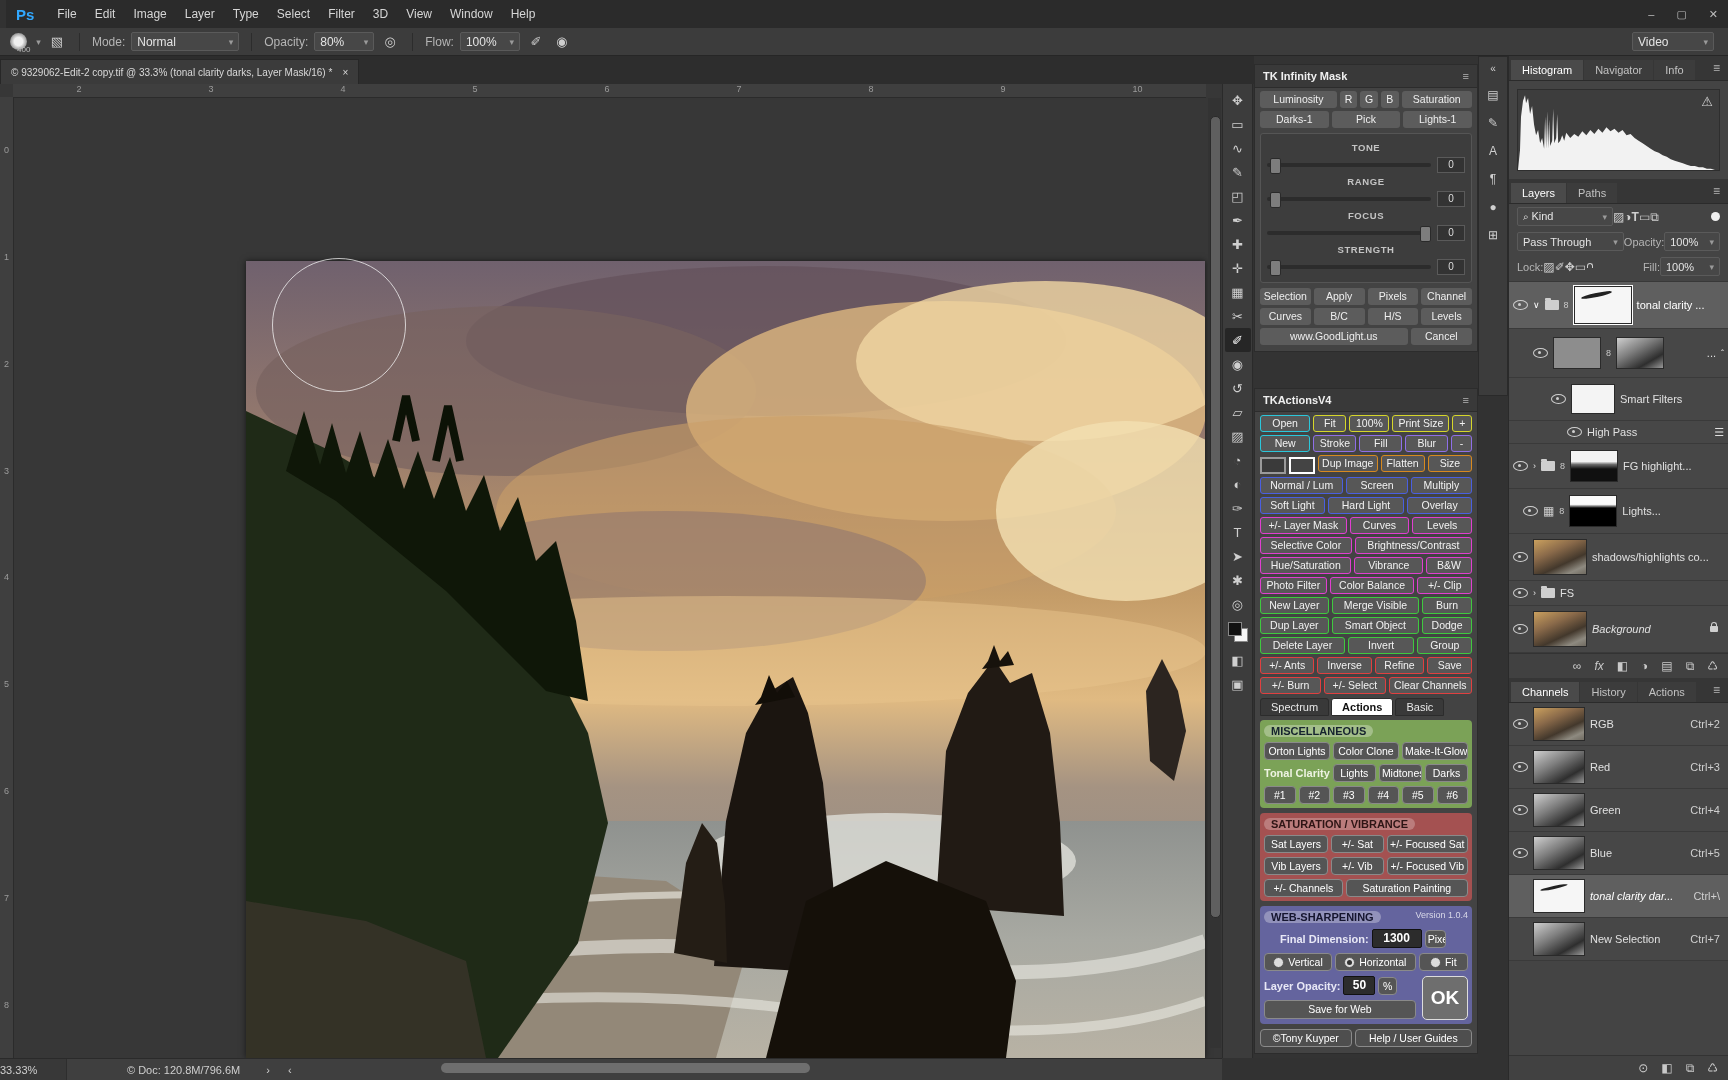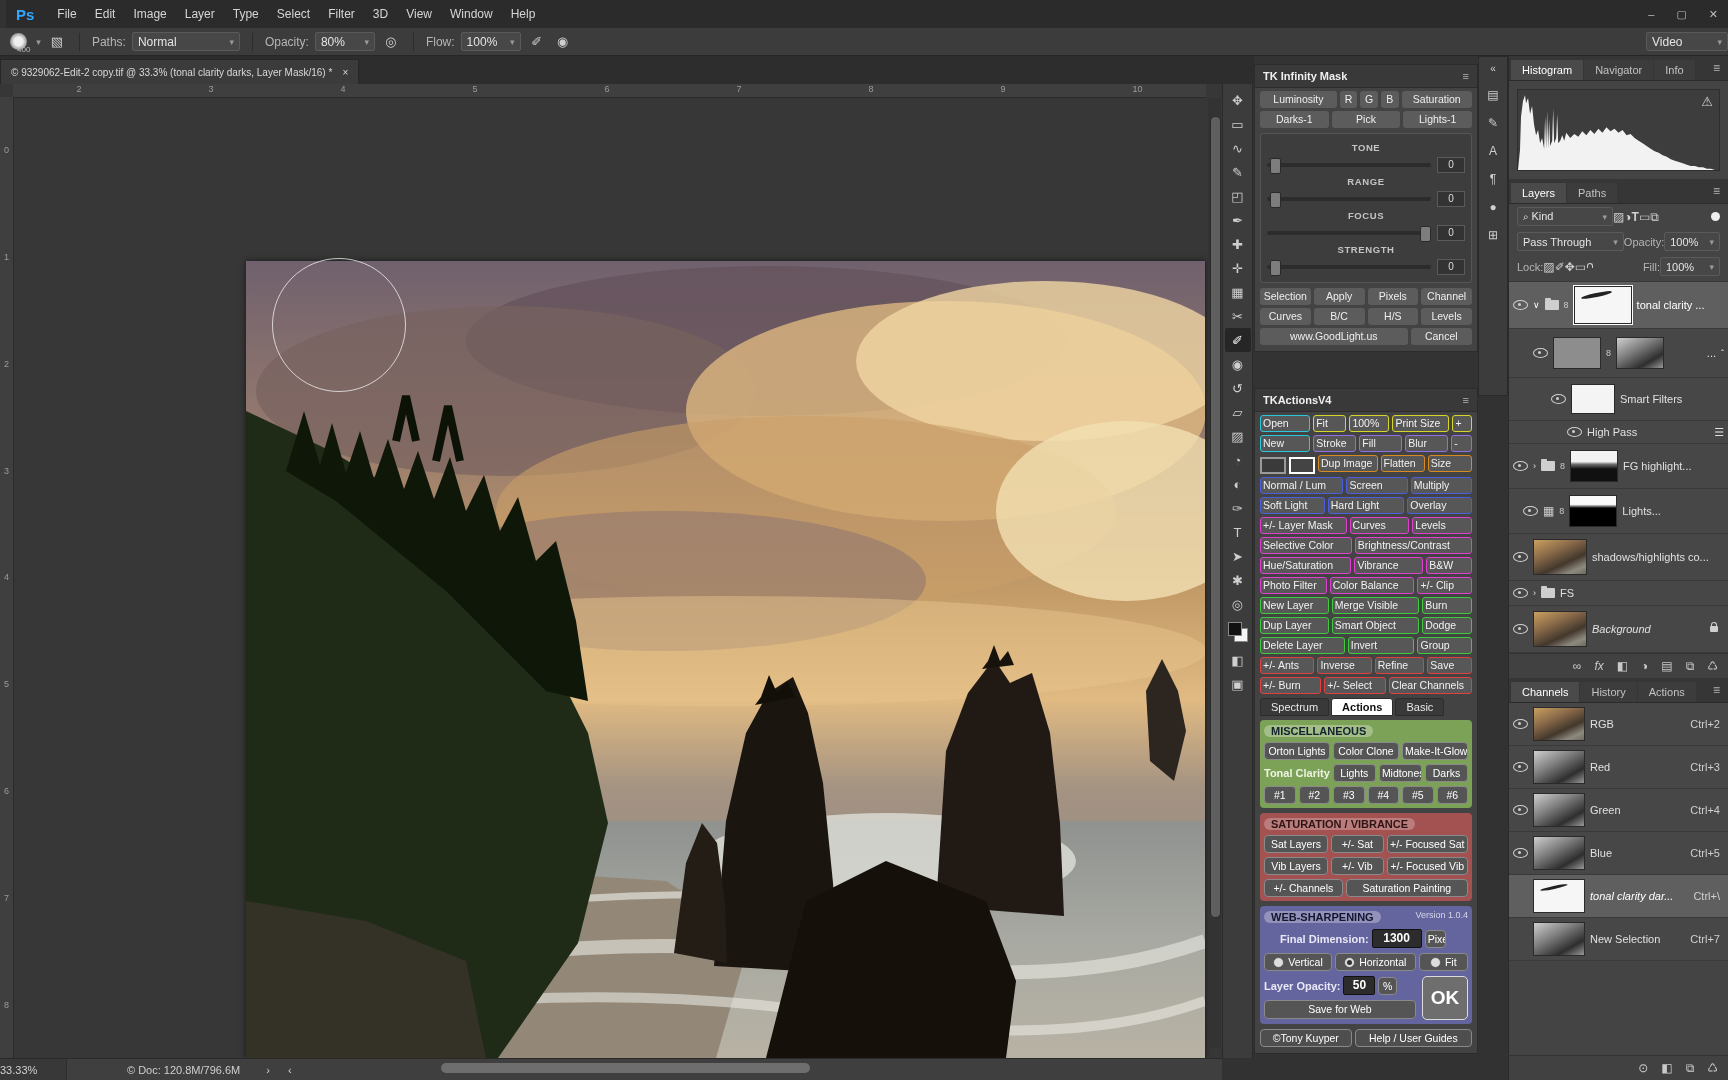--- a/index.html
+++ b/index.html
@@ -37,21 +37,21 @@
   #fgbg{width:20px;height:20px;position:relative;margin:6px 0}
   #fgbg .bg{position:absolute;right:0;bottom:0;width:12px;height:12px;background:#f5f5f5;border:1px solid #888}
   #fgbg .fg{position:absolute;left:0;top:0;width:12px;height:12px;background:#111;border:1px solid #888}
   
   #tk-col{position:absolute;left:1254px;top:56px;width:224px;height:1002px;background:#333;box-sizing:border-box}
   .panel{background:#434343;border:1px solid #2c2c2c}
   .phead{height:22px;background:#393939;display:flex;align-items:center;justify-content:space-between;padding:0 8px;color:#f0f0f0;font-weight:bold;font-size:11px;border-bottom:1px solid #2c2c2c}
   .phead .burger{color:#b5b5b5;font-weight:normal}
   .tkrow{display:flex;gap:3px;margin:3px 5px}
   .tkm{flex:1;background:#5c5c5c;border-radius:3px;color:#eee;font-size:10.5px;text-align:center;line-height:17px;height:17px;white-space:nowrap;overflow:hidden}
-  .tkb{flex:1;background:#575757;border:1px solid #787878;border-radius:3px;color:#f2f2f2;font-size:10.5px;text-align:left;line-height:15px;height:17px;box-sizing:border-box;white-space:nowrap;overflow:hidden;padding:0 2px}
+  .tkb{flex:1;background:#575757;border:1px solid #787878;border-radius:3px;color:#f2f2f2;font-size:10.5px;text-align:center;line-height:15px;height:17px;box-sizing:border-box;white-space:nowrap;overflow:hidden;padding:0 2px}
   .b-cyan{border-color:#2bc7da}.b-yellow{border-color:#d6d62a}.b-purple{border-color:#8f6fe8}.b-orange{border-color:#d8891f}
   .b-blue{border-color:#4a5fe0}.b-pink{border-color:#e03fd0}.b-green{border-color:#3fc93f}.b-red{border-color:#e04040}
   #slider-box{margin:5px;background:#3d3d3d;border:1px solid #555;border-radius:3px;padding:5px 6px 7px}
   .sl-label{text-align:center;color:#c4c4c4;font-size:9.5px;font-weight:bold;letter-spacing:.6px;margin:3px 0 4px}
   .sl-row{display:flex;align-items:center;gap:6px}
   .sl-track{flex:1;height:4px;background:#2c2c2c;border-radius:2px;position:relative}
   .sl-handle{position:absolute;top:-5px;width:9px;height:14px;background:#7d7d7d;border:1px solid #2a2a2a;border-radius:2px}
   .sl-val{width:26px;height:14px;background:#333;border:1px solid #5a5a5a;color:#ddd;font-size:10px;text-align:center;line-height:14px}
   .swatch{width:22px;height:13px;border:2px solid #fff;background:#444;margin-top:2px}
   .swatch.dark{border-color:#9a9a9a;background:#3a3a3a}
@@ -131,41 +131,41 @@
     <span>✕</span>
   </span>
 </div>
 
 <div id="optionsbar">
   <div id="brush-preview"></div>
   <span id="brush-size">400</span>
   <span class="chev">▾</span>
   <span class="opt-icon">▧</span>
   <span class="vsep"></span>
-  <span class="opt-label">Paths:</span>
+  <span class="opt-label">Mode:</span>
   <div class="dd" style="width:96px">
     <span>Normal</span>
       <span class="chev">▾</span>
   </div>
   <span class="vsep"></span>
   <span class="opt-label">Opacity:</span>
   <div class="dd" style="width:48px">
     <span>80%</span>
       <span class="chev">▾</span>
   </div>
   <span class="opt-icon">◎</span>
   <span class="vsep"></span>
   <span class="opt-label">Flow:</span>
   <div class="dd" style="width:48px">
     <span>100%</span>
       <span class="chev">▾</span>
   </div>
   <span class="opt-icon">✐</span>
   <span class="opt-icon">◉</span>
-  <div class="dd" style="width:70px;margin-left:auto;">
+  <div class="dd" style="width:70px;margin-left:auto;margin-right:14px">
     <span>Video</span>
       <span class="chev">▾</span>
   </div>
 </div>
 
 <div id="tabbar">
   <div id="doc-tab">
     <span>© 9329062-Edit-2 copy.tif @ 33.3% (tonal clarity darks, Layer Mask/16) *</span>
     <span>×</span>
   </div>

